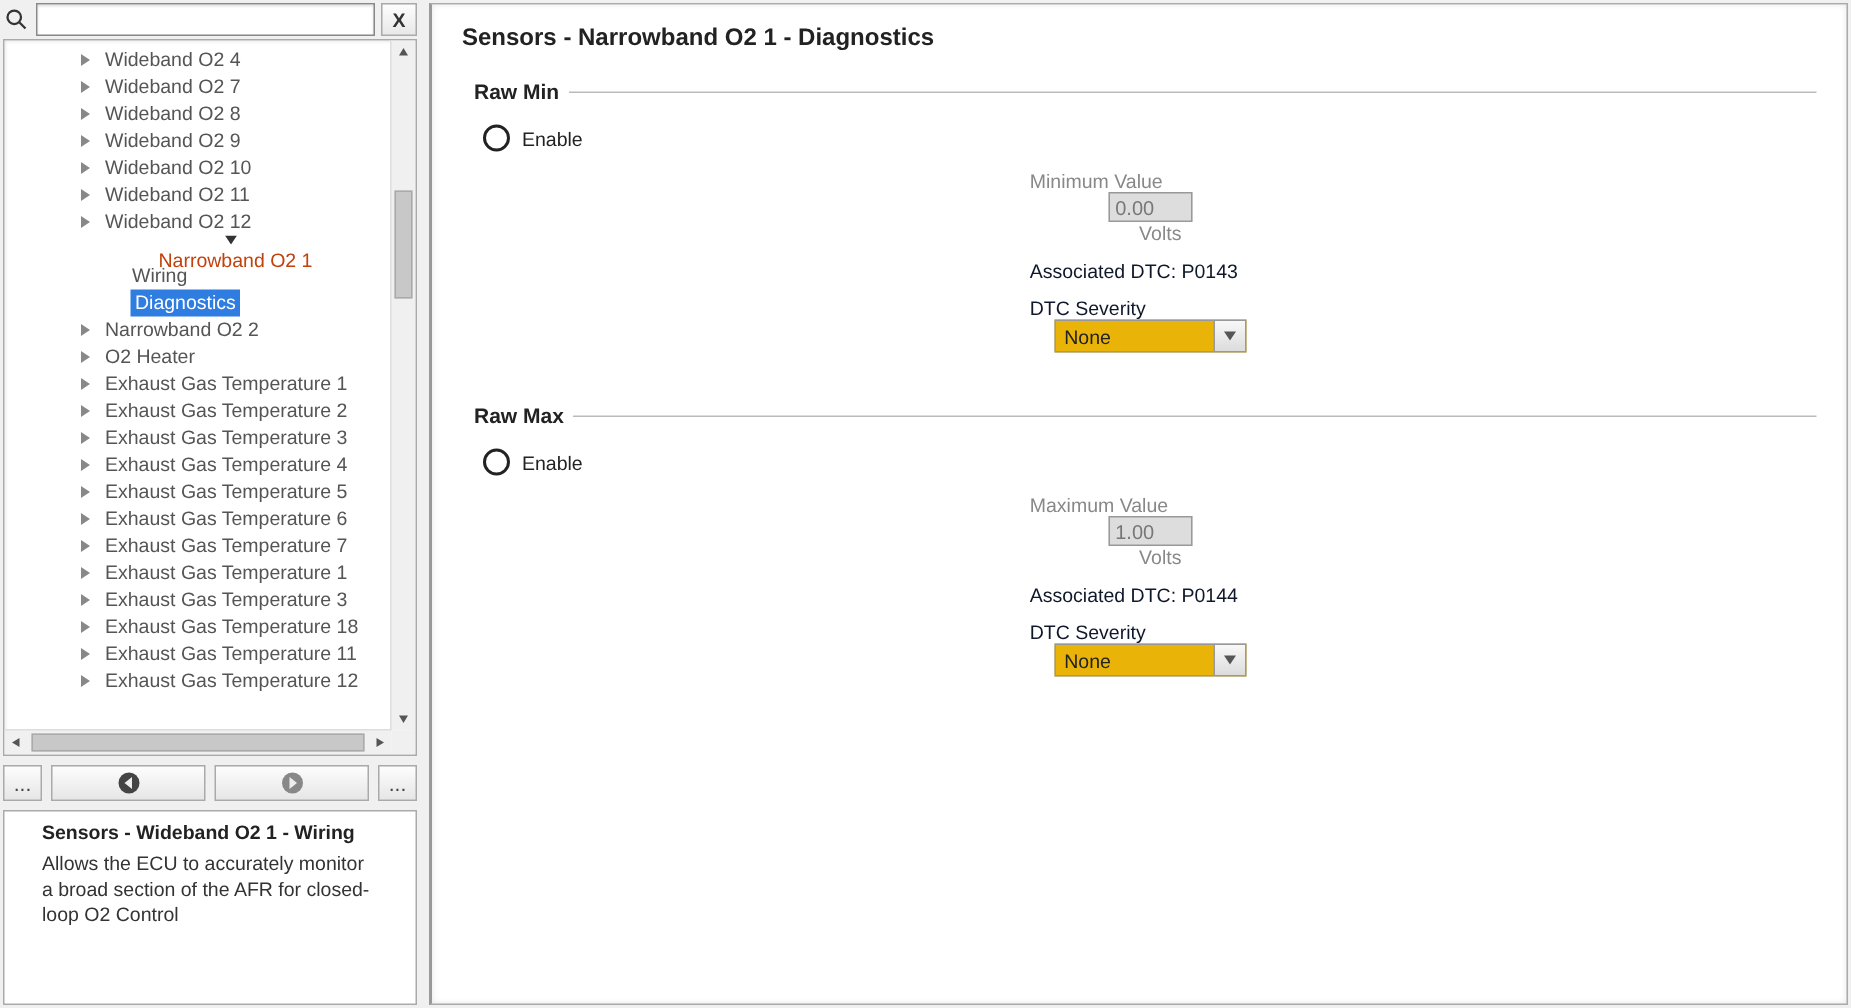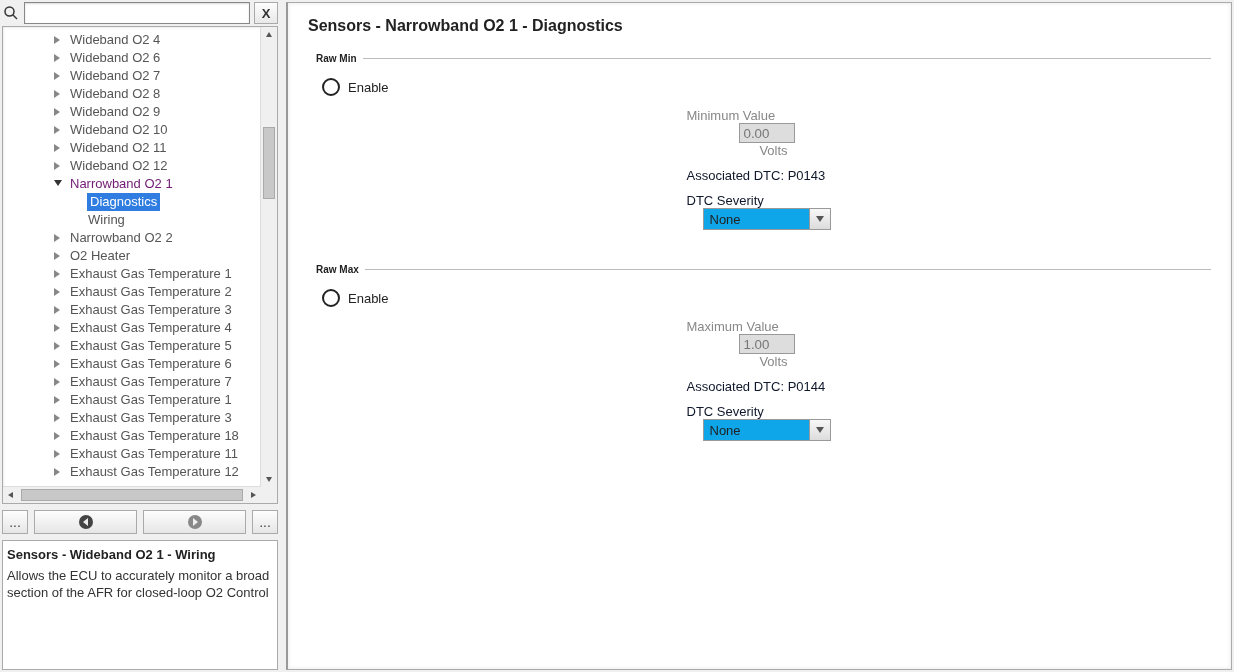--- a/index.html
+++ b/index.html
@@ -138,21 +138,22 @@
   }
   .tree-item {
     display: flex;
     align-items: center;
     height: 18px;
     white-space: nowrap;
     padding-left: 50px;
     cursor: default;
   }
   .tree-item.expanded-parent {
-    color: #701a75;
+    color: #c2410c;
+    flex-direction: column;
   }
   .tree-item .arrow {
     width: 10px;
     height: 10px;
     margin-right: 6px;
     display: inline-flex;
     align-items: center;
     justify-content: center;
   }
   .tree-item.child {
@@ -188,21 +189,21 @@
   .nav-arrow { flex: 1; }
 
   
   .help-box {
     border: 1px solid #aaa;
     background: #fff;
     margin-top: 6px;
     flex-shrink: 0;
     height: 130px;
     box-sizing: border-box;
-    padding: 6px 4px;
+    padding: 6px 25px;
     overflow: hidden;
   }
   .help-title {
     font-weight: bold;
     margin-bottom: 6px;
     color: #222;
   }
   .help-text {
     color: #333;
     line-height: 1.3;
@@ -227,21 +228,21 @@
     margin-bottom: 18px;
   }
   fieldset.group {
     border: none;
     border-top: 1px solid #bbb;
     margin: 0 0 24px 8px;
     padding: 14px 0 0 0;
   }
   fieldset.group > legend {
     font-weight: bold;
-    font-size: 10px;
+    font-size: 14px;
     padding: 0 6px 0 0;
     color: #222;
   }
   .form-row {
     display: flex;
     align-items: center;
     margin-bottom: 10px;
     padding-left: 6px;
     flex-direction: column;
   }
@@ -285,21 +286,21 @@
   .unit {
     margin-left: 14px;
     color: #888;
   }
 
   .select-wrap {
     position: relative;
     width: 128px;
     height: 22px;
     border: 1px solid #999;
-    background: #0ea5e9;
+    background: #eab308;
     display: flex;
     align-items: center;
     box-sizing: border-box;
   }
   .select-wrap .sel-value {
     flex: 1;
     padding: 0 6px;
     color: #222;
   }
   .select-wrap .sel-btn {
@@ -342,28 +343,20 @@
                 </svg>
               </span>
               <span class="label">Wideband O2 4</span>
             </div>
             <div class="tree-item">
               <span class="arrow">
                 <svg width="8" height="8">
                   <polygon points="0,0 6,4 0,8" fill="#888"></polygon>
                 </svg>
               </span>
-              <span class="label">Wideband O2 6</span>
-            </div>
-            <div class="tree-item">
-              <span class="arrow">
-                <svg width="8" height="8">
-                  <polygon points="0,0 6,4 0,8" fill="#888"></polygon>
-                </svg>
-              </span>
               <span class="label">Wideband O2 7</span>
             </div>
             <div class="tree-item">
               <span class="arrow">
                 <svg width="8" height="8">
                   <polygon points="0,0 6,4 0,8" fill="#888"></polygon>
                 </svg>
               </span>
               <span class="label">Wideband O2 8</span>
             </div>
@@ -399,26 +392,26 @@
               </span>
               <span class="label">Wideband O2 12</span>
             </div>
             <div class="tree-item expanded-parent">
               <span class="arrow">
                 <svg width="8" height="8">
                   <polygon points="0,0 8,0 4,6" fill="#333"></polygon>
                 </svg>
               </span>
               <span class="label">Narrowband O2 1</span>
+            </div>
+            <div class="tree-item child">
+              <span class="label">Wiring</span>
             </div>
             <div class="tree-item child selected">
               <span class="label">Diagnostics</span>
-            </div>
-            <div class="tree-item child">
-              <span class="label">Wiring</span>
             </div>
             <div class="tree-item">
               <span class="arrow">
                 <svg width="8" height="8">
                   <polygon points="0,0 6,4 0,8" fill="#888"></polygon>
                 </svg>
               </span>
               <span class="label">Narrowband O2 2</span>
             </div>
             <div class="tree-item">

